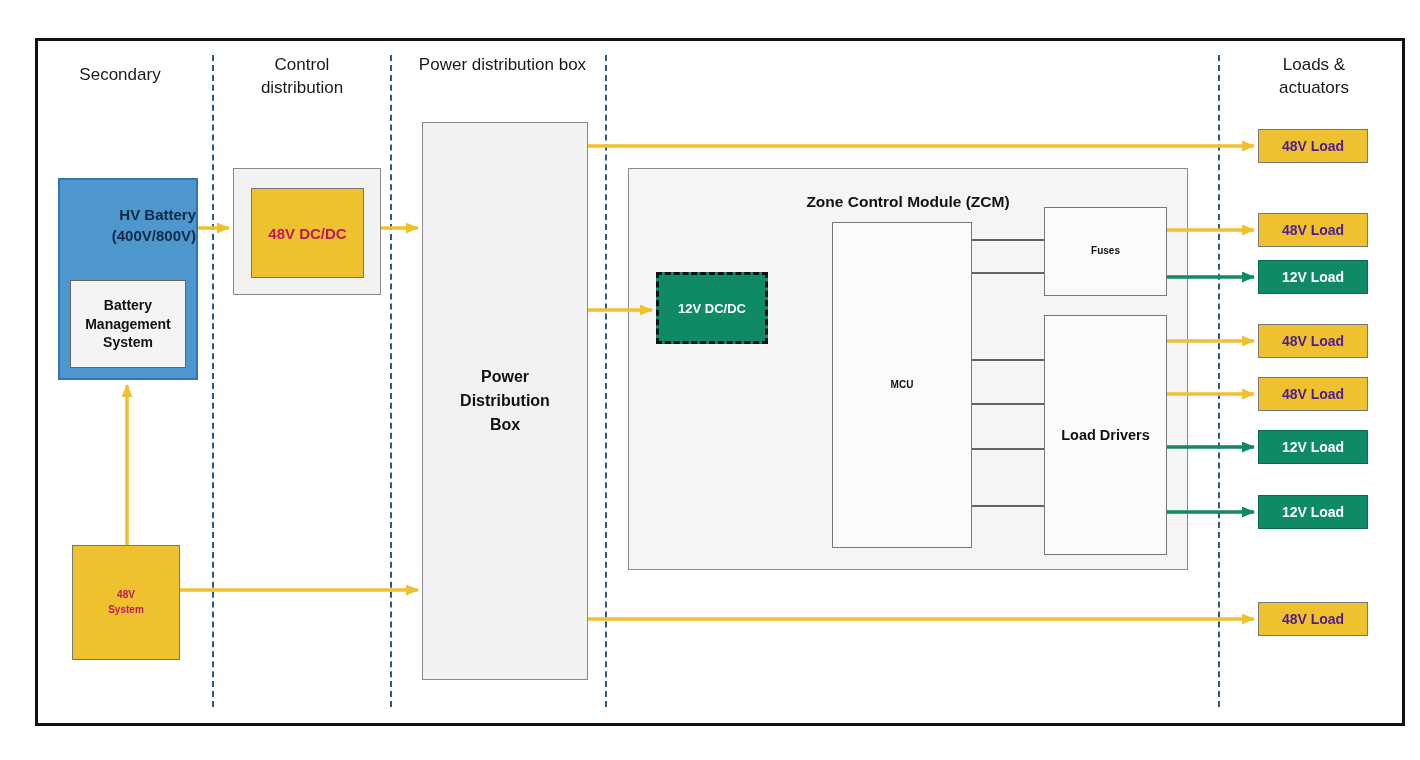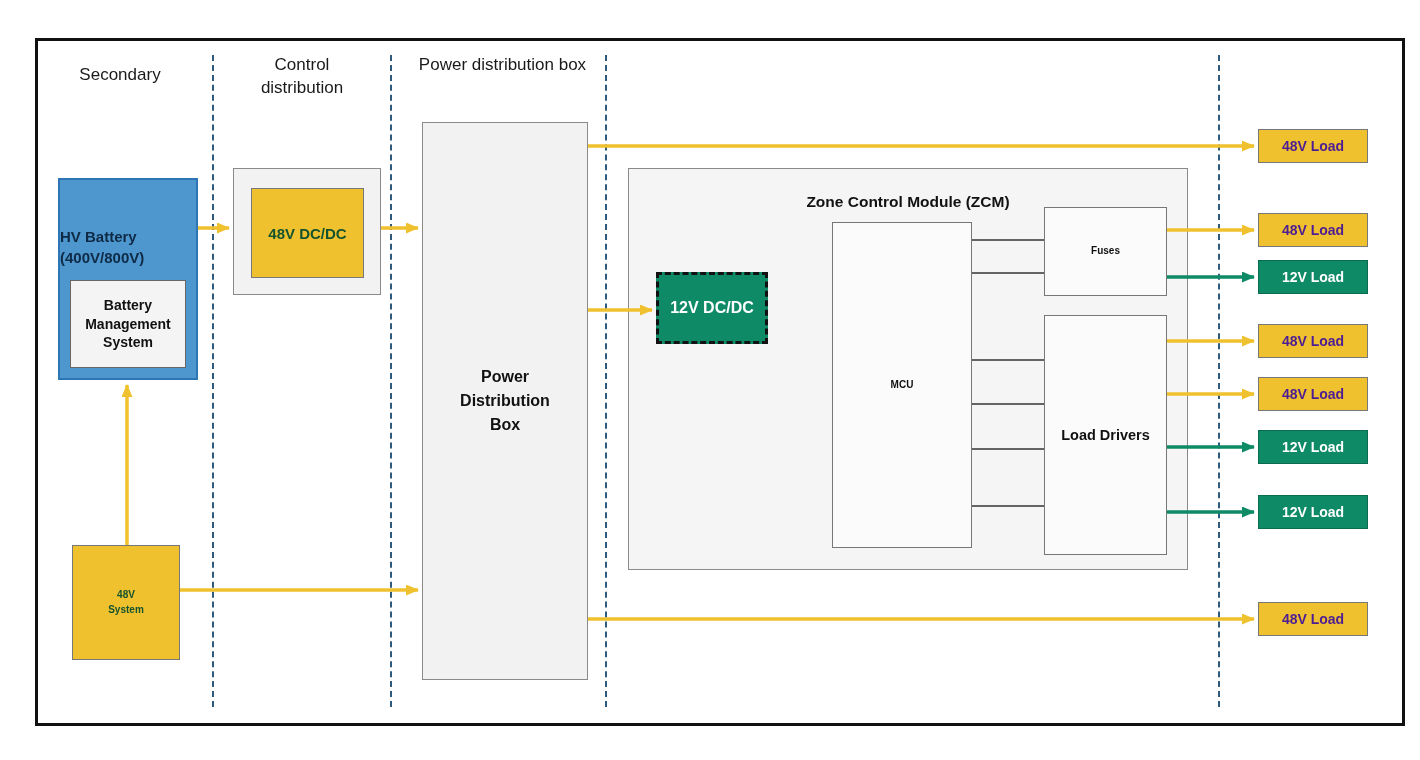--- a/index.html
+++ b/index.html
@@ -17,25 +17,25 @@
   body{font-family:"Liberation Sans", sans-serif;}
   .stage{position:relative;width:1420px;height:760px;background:#fff;overflow:hidden}
   .outer-frame{position:absolute;left:35px;top:38px;width:1370px;height:688px;border:3px solid #111;background:#fff}
   .divider{position:absolute;top:55px;height:652px;width:0;border-left:2px dashed var(--c-divider)}
   .hdr{position:absolute;text-align:center;font-size:17px;color:var(--c-ink);font-weight:500;line-height:1.35;white-space:pre-line}
   .box{position:absolute;display:flex;align-items:center;justify-content:center;text-align:center;white-space:pre-line}
   .panel{background:var(--c-panel_fill);border:1.5px solid var(--c-panel_border)}
   .white-box{background:#FBFBFB;border:1.5px solid #777}
   .bold{font-weight:bold;color:#111}
   .hv{background:var(--c-blue);border:2px solid var(--c-blue_border);align-items:flex-start;justify-content:center}
-  .hv-label{margin-top:46px;font-weight:bold;color:#0E2A45;font-size:15px;line-height:1.4;white-space:pre-line;width:100%;text-align:left}
+  .hv-label{margin-top:24px;font-weight:bold;color:#0E2A45;font-size:15px;line-height:1.4;white-space:pre-line;width:100%;text-align:right}
   .bms{position:absolute;left:10px;right:10px;top:100px;height:88px;background:#F4F4F4;border:1.5px solid #666;
        display:flex;align-items:center;justify-content:center;font-weight:bold;font-size:14px;color:#111;
        text-align:center;white-space:pre-line;line-height:1.35}
-  .yellow-box{background:var(--c-yellow);border:1.5px solid #777;font-weight:bold;color:#14532d}
+  .yellow-box{background:var(--c-yellow);border:1.5px solid #777;font-weight:bold;color:#be185d}
   .green-dashed{background:var(--c-green);border:3px dashed #111;font-weight:bold;color:#fff}
   .zcm-title{position:absolute;left:0;right:0;top:24px;text-align:center;font-weight:bold;font-size:15.5px;color:#111}
   .load{position:absolute;left:1258px;width:110px;height:34px;display:flex;align-items:center;justify-content:center;
         font-weight:bold;font-size:14px}
   .load--48{background:var(--c-yellow);border:1.5px solid #777;color:#4c1d95}
   .load--12{background:var(--c-green);border:1.5px solid #0A6B4F;color:#fff}
   svg.wires{position:absolute;left:0;top:0;width:1420px;height:760px;pointer-events:none}
   .ln-y{stroke:var(--c-yellow);stroke-width:3.5}
   .ln-g{stroke:var(--c-green);stroke-width:3.5}
   .ln-k{stroke:#333;stroke-width:1.5}
@@ -50,20 +50,21 @@
   <div class="outer-frame"></div>
 
   <div class="divider" style="left:212px"></div>
   <div class="divider" style="left:390px"></div>
   <div class="divider" style="left:605px"></div>
   <div class="divider" style="left:1218px"></div>
 
   <div class="hdr" style="left:60px;top:64px;width:120px">Secondary</div>
   <div class="hdr" style="left:242px;top:54px;width:120px">Control distribution</div>
   <div class="hdr" style="left:415px;top:54px;width:175px">Power distribution box</div>
+  <div class="hdr" style="left:1250px;top:54px;width:128px">Loads &amp; actuators</div>
 
   <div class="box hv" style="left:58px;top:178px;width:140px;height:202px">
     <div class="hv-label">HV Battery
 (400V/800V)</div>
     <div class="bms">Battery
 Management
 System</div>
   </div>
 
   <div class="box yellow-box fs15" style="left:72px;top:545px;width:108px;height:115px">48V
@@ -73,21 +74,21 @@
   <div class="box yellow-box" style="left:251px;top:188px;width:113px;height:90px;font-size:15px">48V DC/DC</div>
 
   <div class="box panel bold fs16" style="left:422px;top:122px;width:166px;height:558px">Power
 Distribution
 Box</div>
 
   <div class="box panel" style="left:628px;top:168px;width:560px;height:402px;background:#F5F5F5">
     <div class="zcm-title">Zone Control Module (ZCM)</div>
   </div>
 
-  <div class="box green-dashed" style="left:656px;top:272px;width:112px;height:72px;font-size:16px">12V DC/DC</div>
+  <div class="box green-dashed" style="left:656px;top:272px;width:112px;height:72px;font-size:13px">12V DC/DC</div>
 
   <div class="box white-box bold fs15" style="left:832px;top:222px;width:140px;height:326px">MCU</div>
 
   <div class="box white-box bold fs15" style="left:1044px;top:207px;width:123px;height:89px">Fuses</div>
 
   <div class="box white-box bold" style="left:1044px;top:315px;width:123px;height:240px;font-size:14.5px">Load Drivers</div>
 
   <div class="load load--48" style="top:129px">48V Load</div>
   <div class="load load--48" style="top:213px">48V Load</div>
   <div class="load load--12" style="top:260px">12V Load</div>

